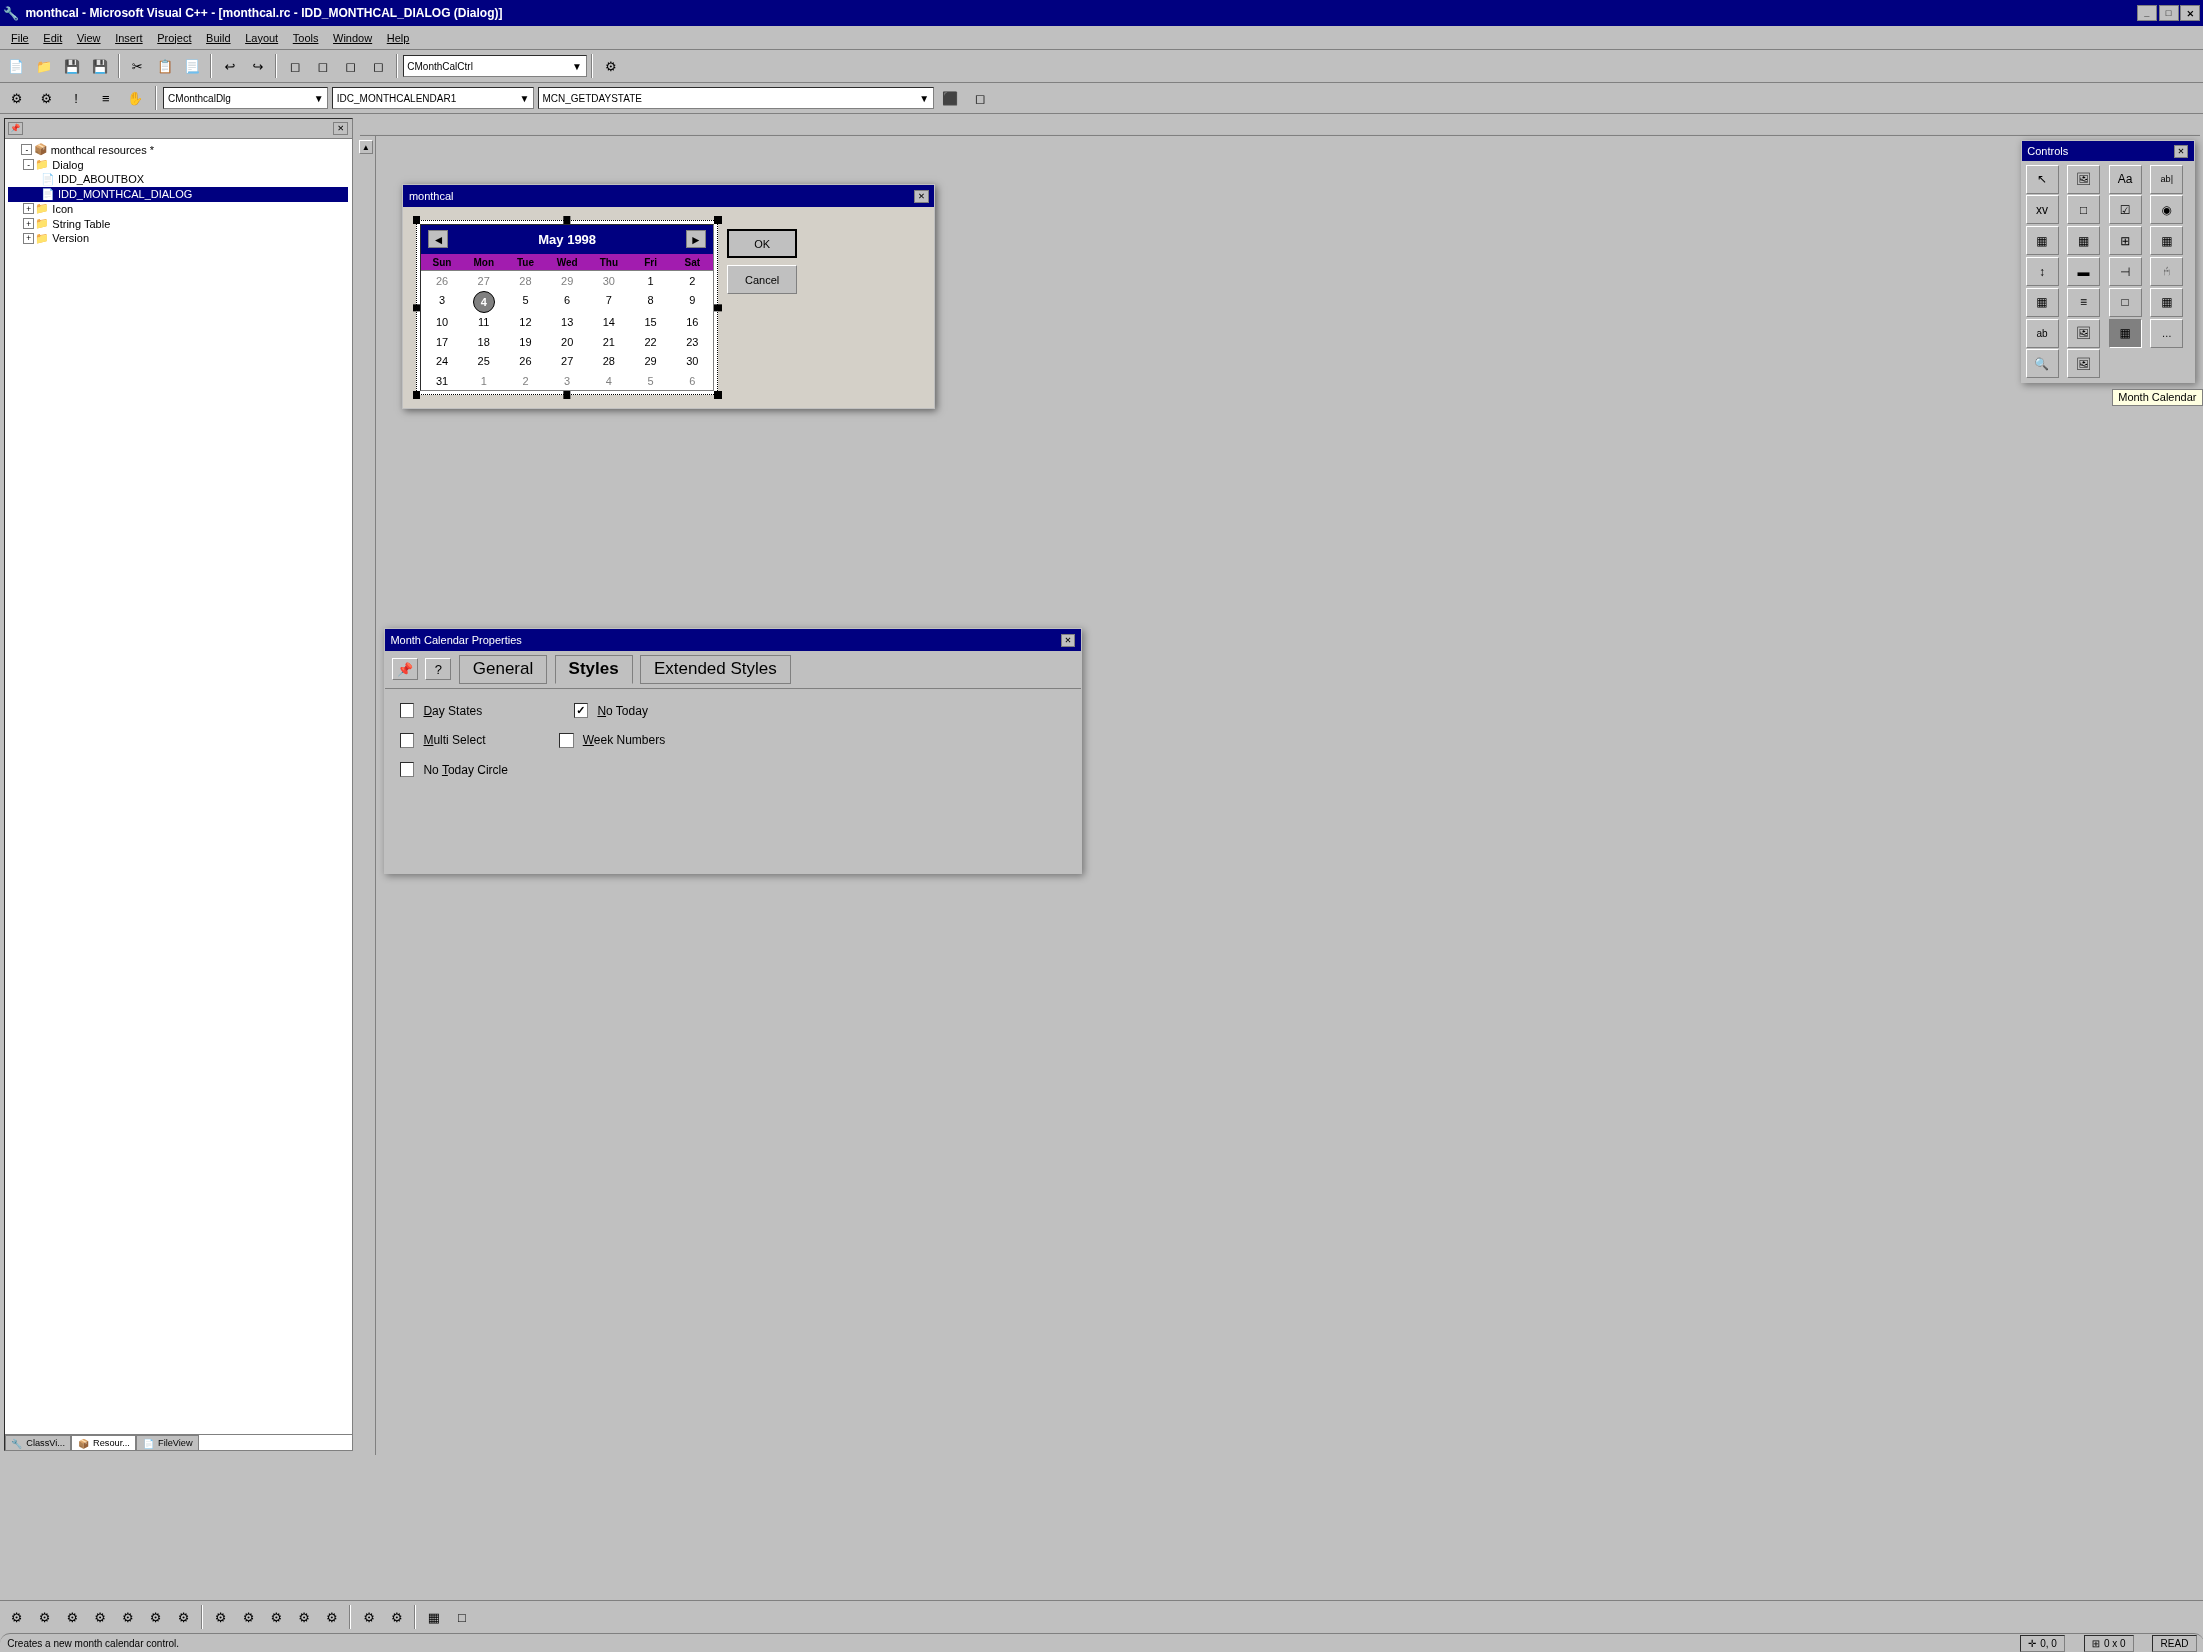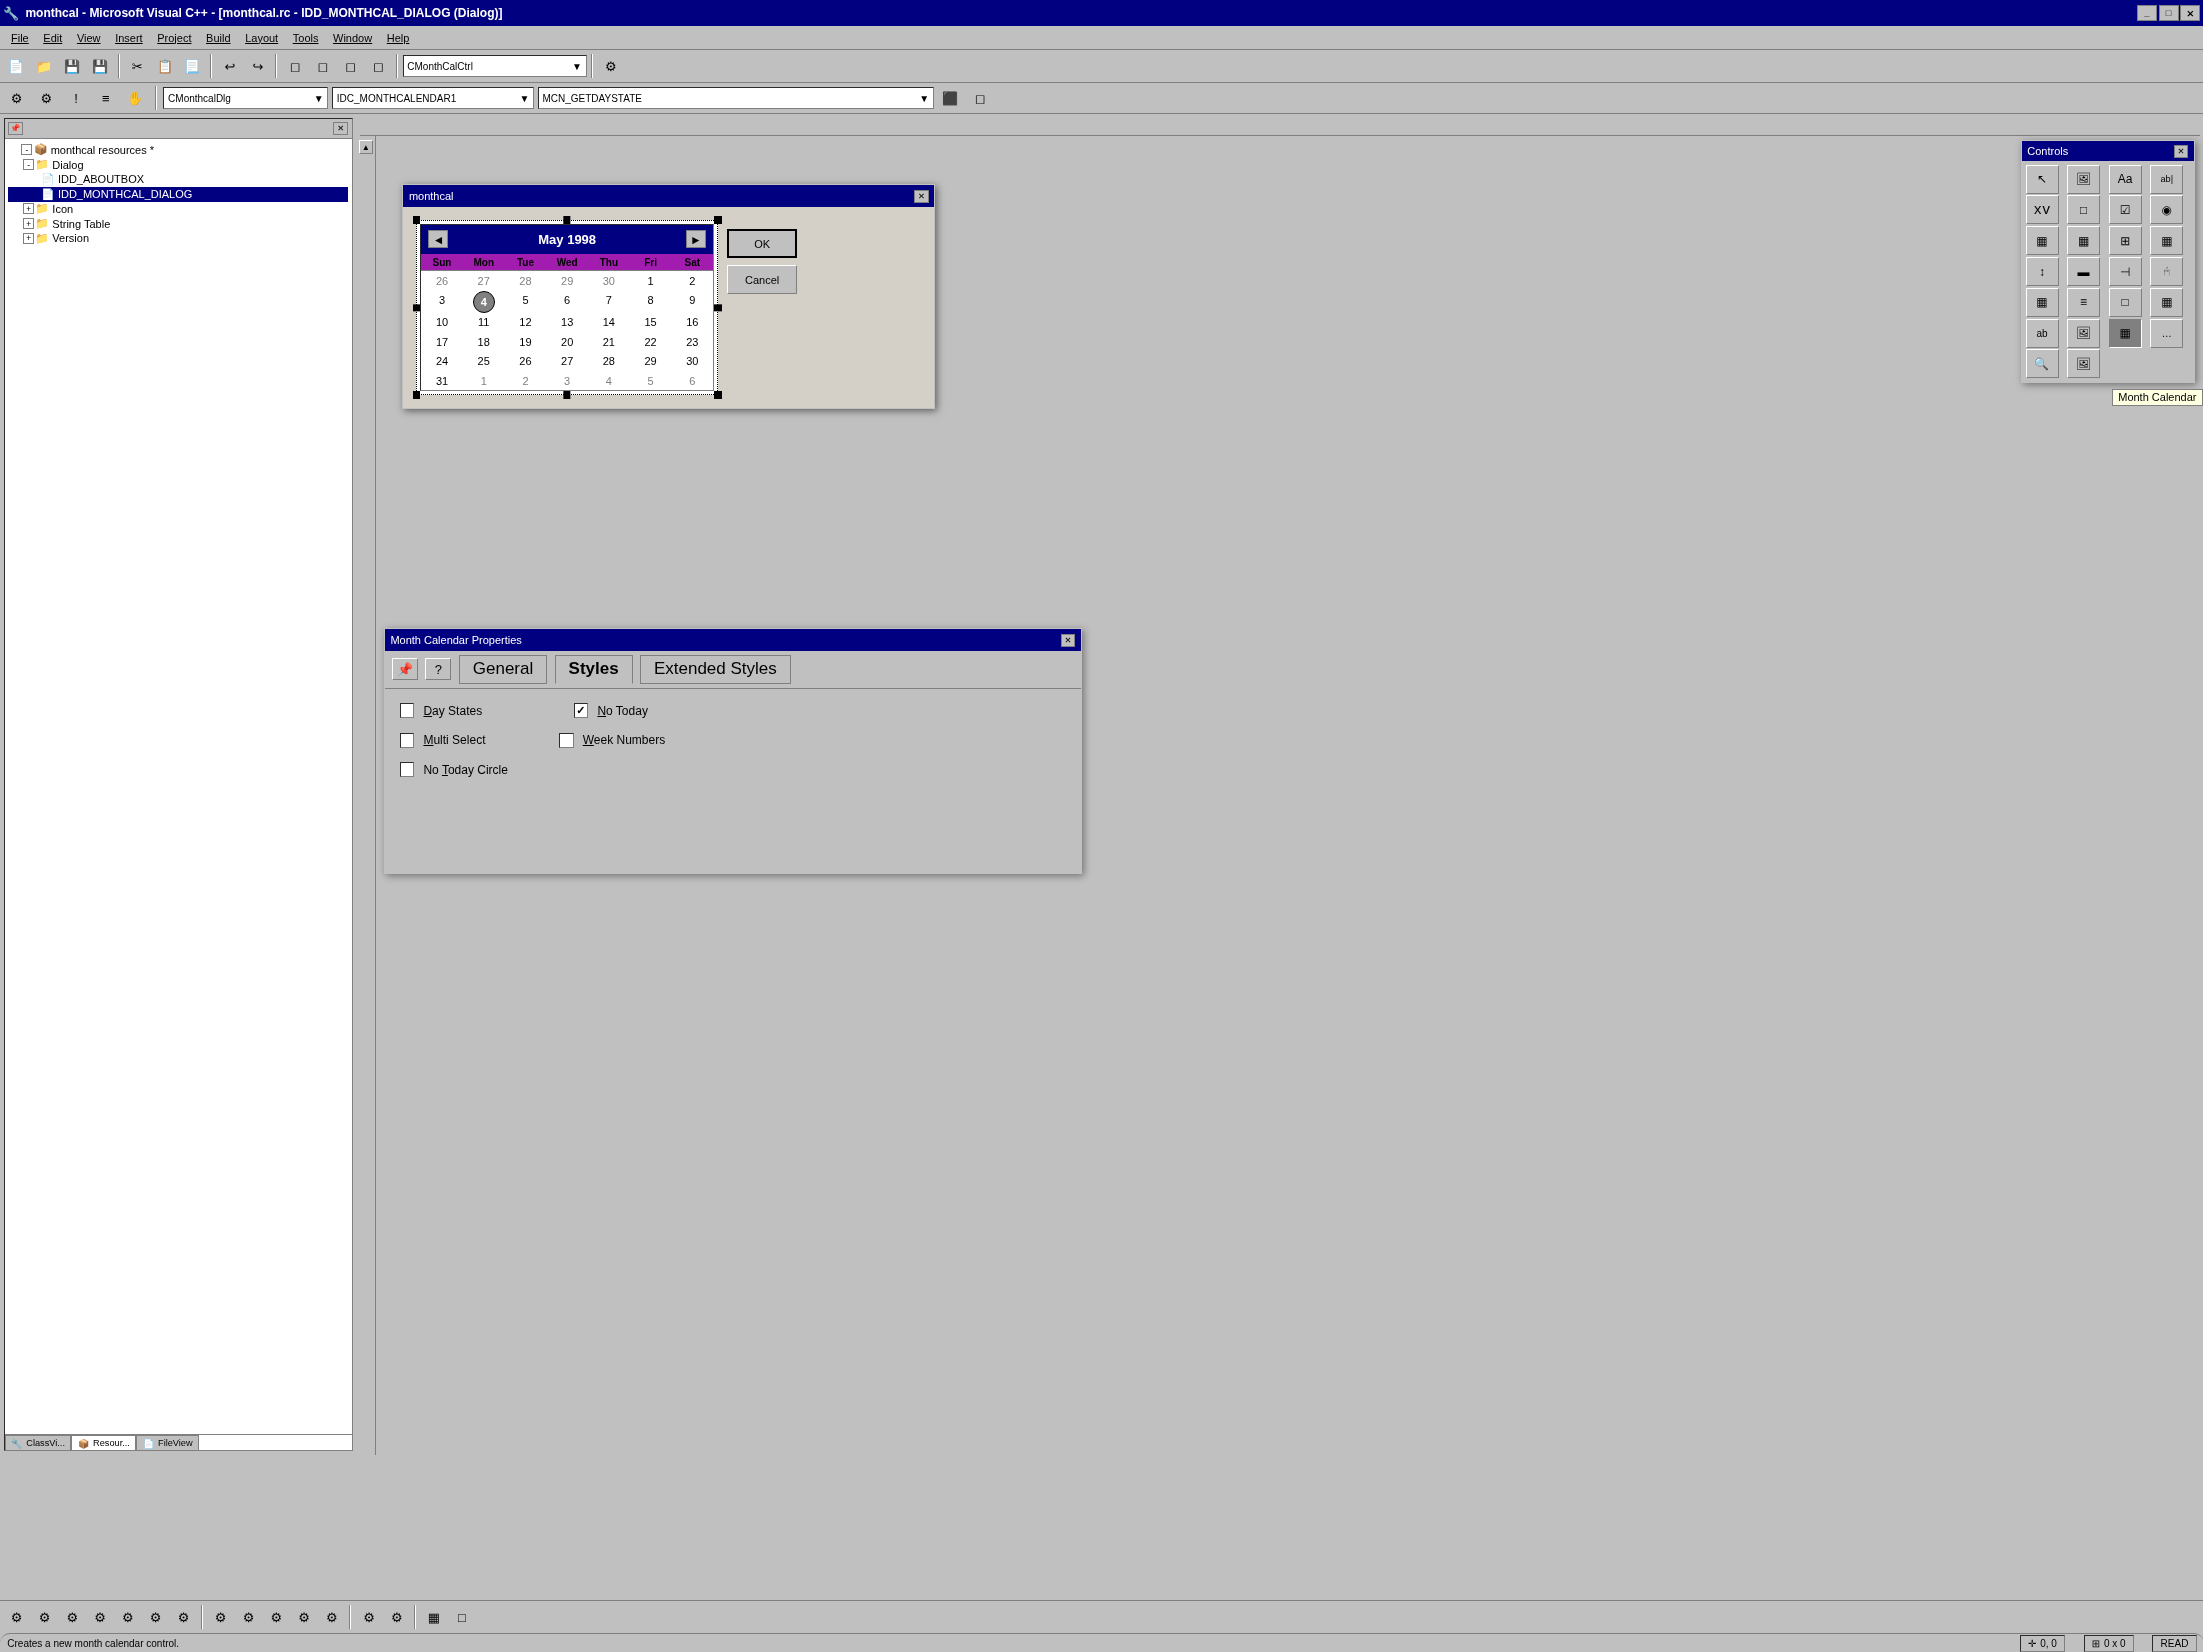--- a/index.html
+++ b/index.html
@@ -770,21 +770,21 @@
     <div class="controls-palette">
       <div class="palette-title">
         <span>Controls</span>
         <div class="panel-btn" style="background:#c0c0c0;color:black;">✕</div>
       </div>
       <div class="palette-grid">
         <div class="palette-btn">↖</div>
         <div class="palette-btn">🖼</div>
         <div class="palette-btn">Aa</div>
         <div class="palette-btn" style="font-size:9.2px;">ab|</div>
-        <div class="palette-btn" style="font-size:14px;font-family:Liberation Mono, monospace;">xv</div>
+        <div class="palette-btn" style="font-size:12px;">xv</div>
         <div class="palette-btn">□</div>
         <div class="palette-btn">☑</div>
         <div class="palette-btn">◉</div>
         <div class="palette-btn">▦</div>
         <div class="palette-btn">▦</div>
         <div class="palette-btn">⊞</div>
         <div class="palette-btn">▦</div>
         <div class="palette-btn">↕</div>
         <div class="palette-btn">▬</div>
         <div class="palette-btn">⊣</div>

